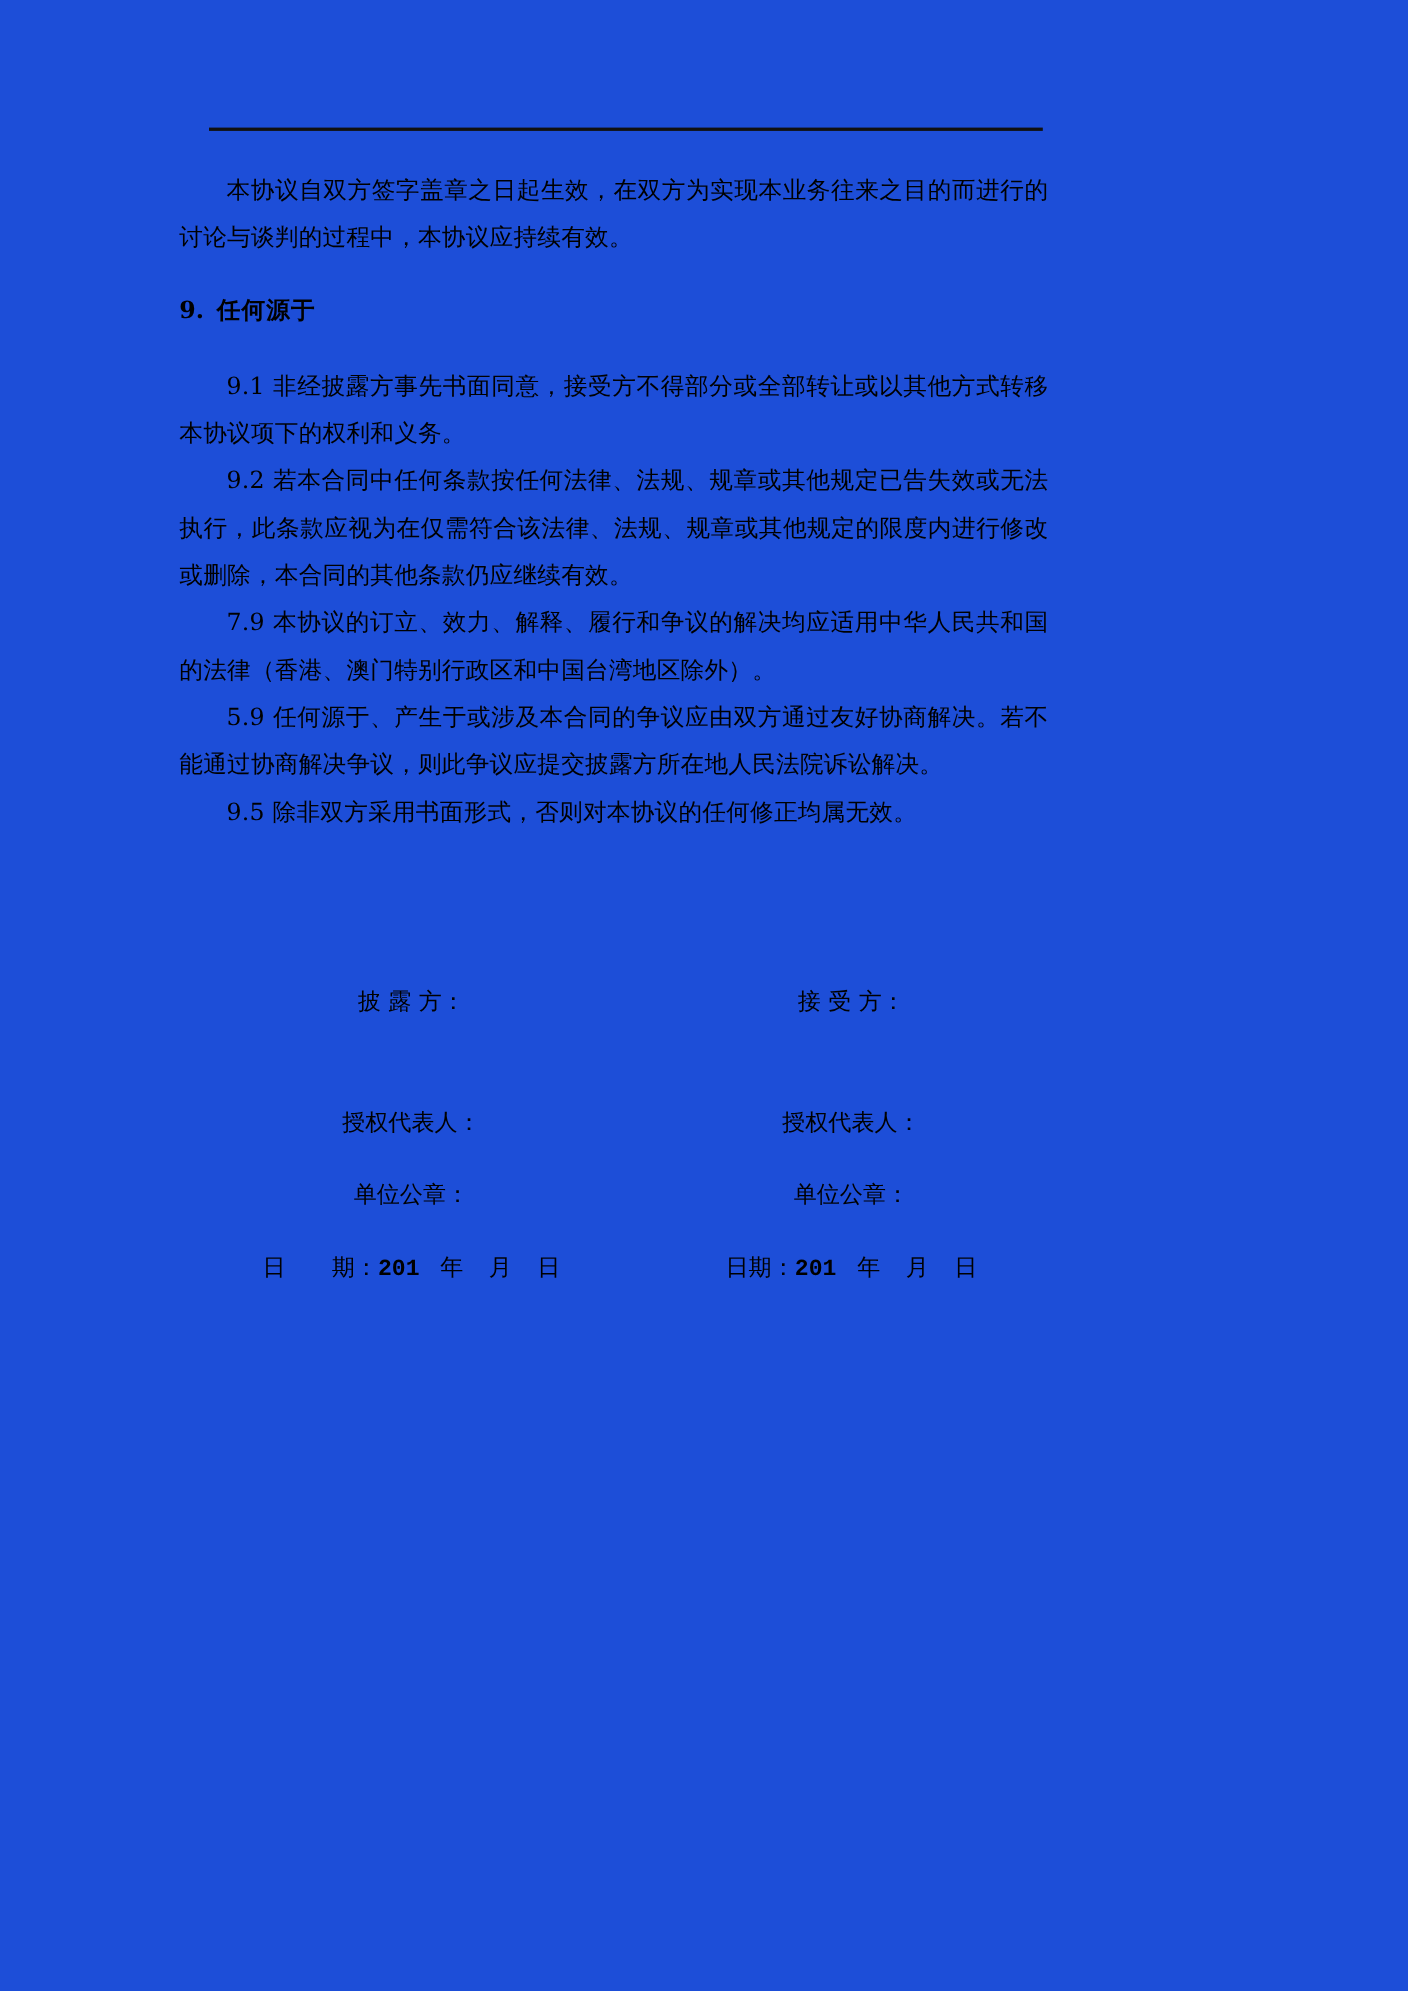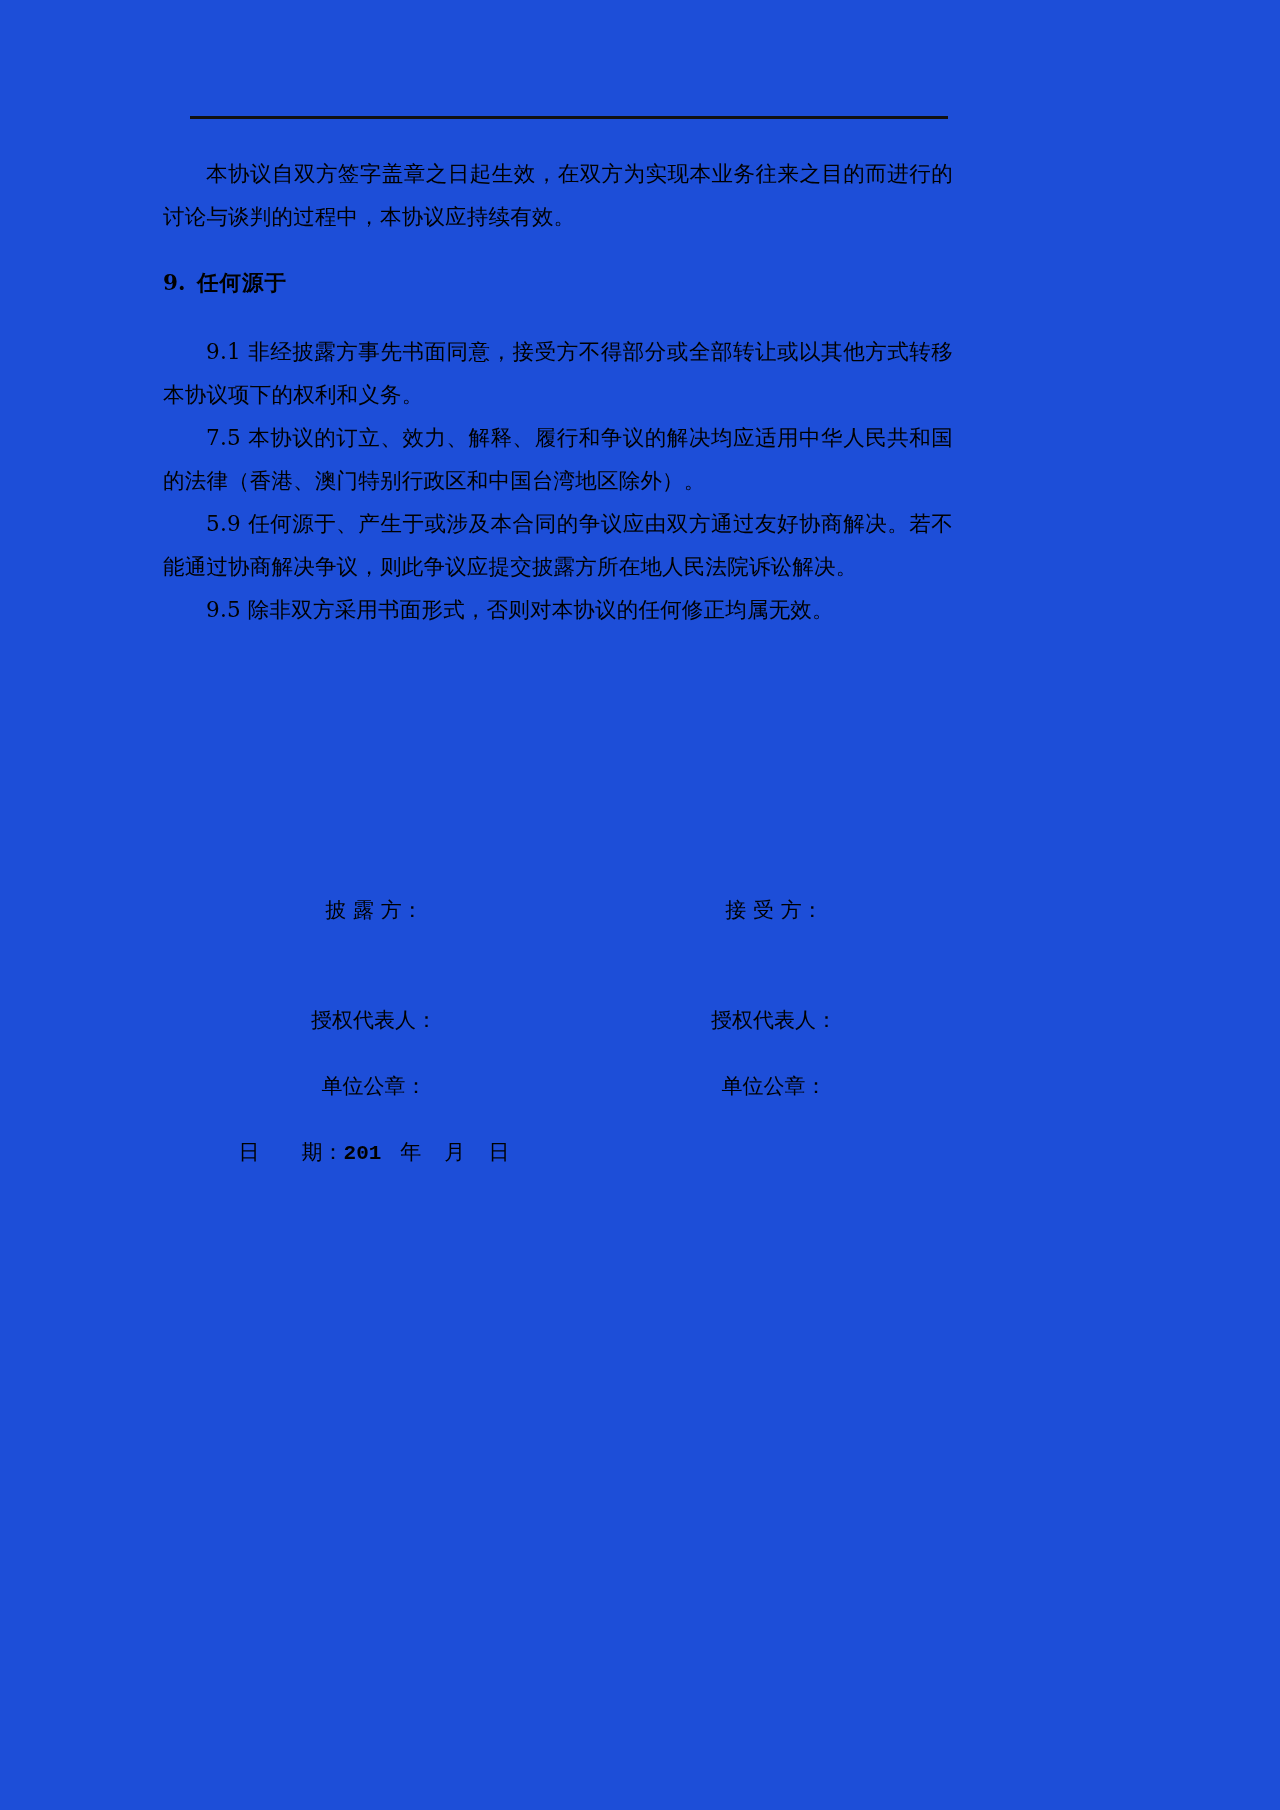--- a/index.html
+++ b/index.html
@@ -127,21 +127,22 @@
 
     <div class="section-heading">
       <span class="sec-num">9.</span>
       <span class="sec-title">任何源于</span>
     </div>
 
     <div class="gap-after-heading"></div>
 
     <div class="clause-block">
       <p class="para indent">9.1 非经披露方事先书面同意，接受方不得部分或全部转让或以其他方式转移本协议项下的权利和义务。</p>
-      <p class="para indent">7.5 本协议的订立、效力、解释、履行和争议的解决均应适用中华人民共和国的法律（香港、澳门特别行政区和中国台湾地区除外）。</p>
+      <p class="para indent">9.2 若本合同中任何条款按任何法律、法规、规章或其他规定已告失效或无法执行，此条款应视为在仅需符合该法律、法规、规章或其他规定的限度内进行修改或删除，本合同的其他条款仍应继续有效。</p>
+      <p class="para indent">7.9 本协议的订立、效力、解释、履行和争议的解决均应适用中华人民共和国的法律（香港、澳门特别行政区和中国台湾地区除外）。</p>
       <p class="para indent">5.9 任何源于、产生于或涉及本合同的争议应由双方通过友好协商解决。若不能通过协商解决争议，则此争议应提交披露方所在地人民法院诉讼解决。</p>
       <p class="para indent">9.5 除非双方采用书面形式，否则对本协议的任何修正均属无效。</p>
     </div>
 
   </div>
 
   <div class="sign-block">
 
     <div class="sign-row">
       <div class="sign-col">
@@ -173,17 +174,20 @@
         <span>单位公章：</span>
       </div>
     </div>
 
     <div class="sp-row-3"></div>
 
     <div class="sign-row">
       <div class="sign-col">
         <span class="date-line"><span>日</span><span class="wide-space-lg"></span><span>期：</span><span class="bold-num">201</span><span class="wide-space"></span><span>年</span><span class="wide-space-md"></span><span>月</span><span class="wide-space-md"></span><span>日</span></span>
       </div>
+      <div class="sign-col right">
+        <span class="date-line"><span>日期：</span><span class="bold-num">201</span><span class="wide-space"></span><span>年</span><span class="wide-space-md"></span><span>月</span><span class="wide-space-md"></span><span>日</span></span>
+      </div>
     </div>
 
   </div>
 
 </div>
 
 </body></html>

